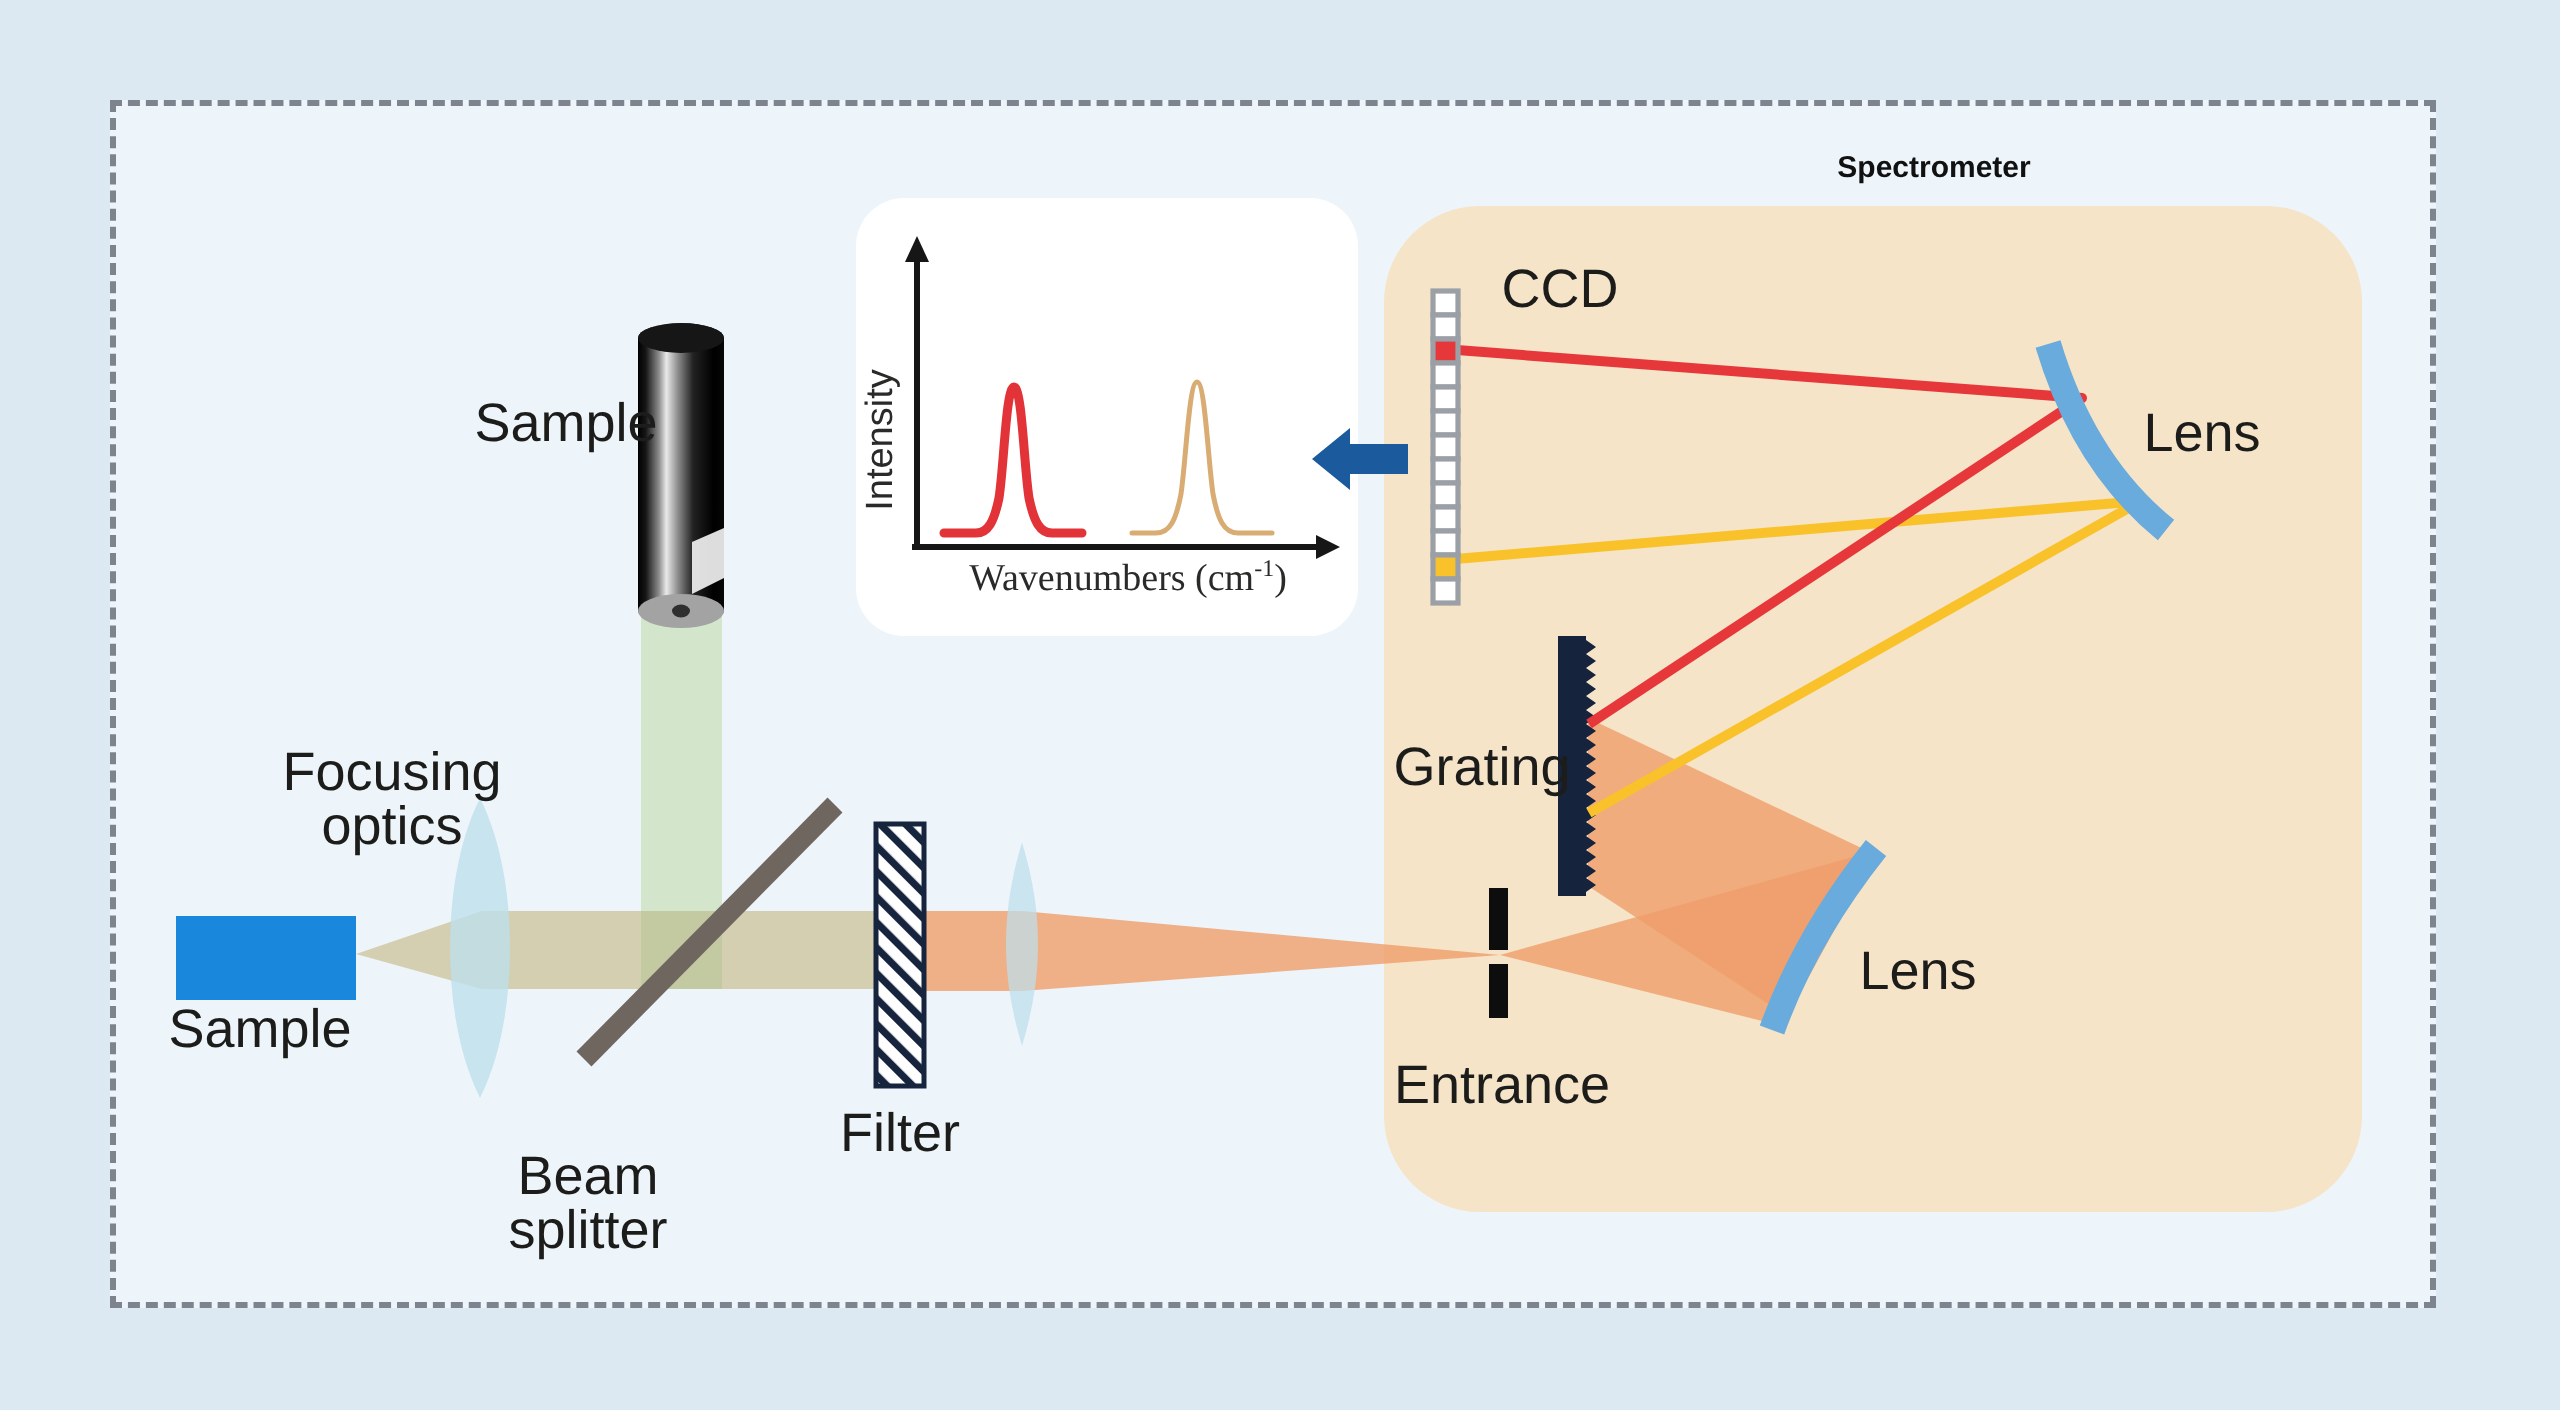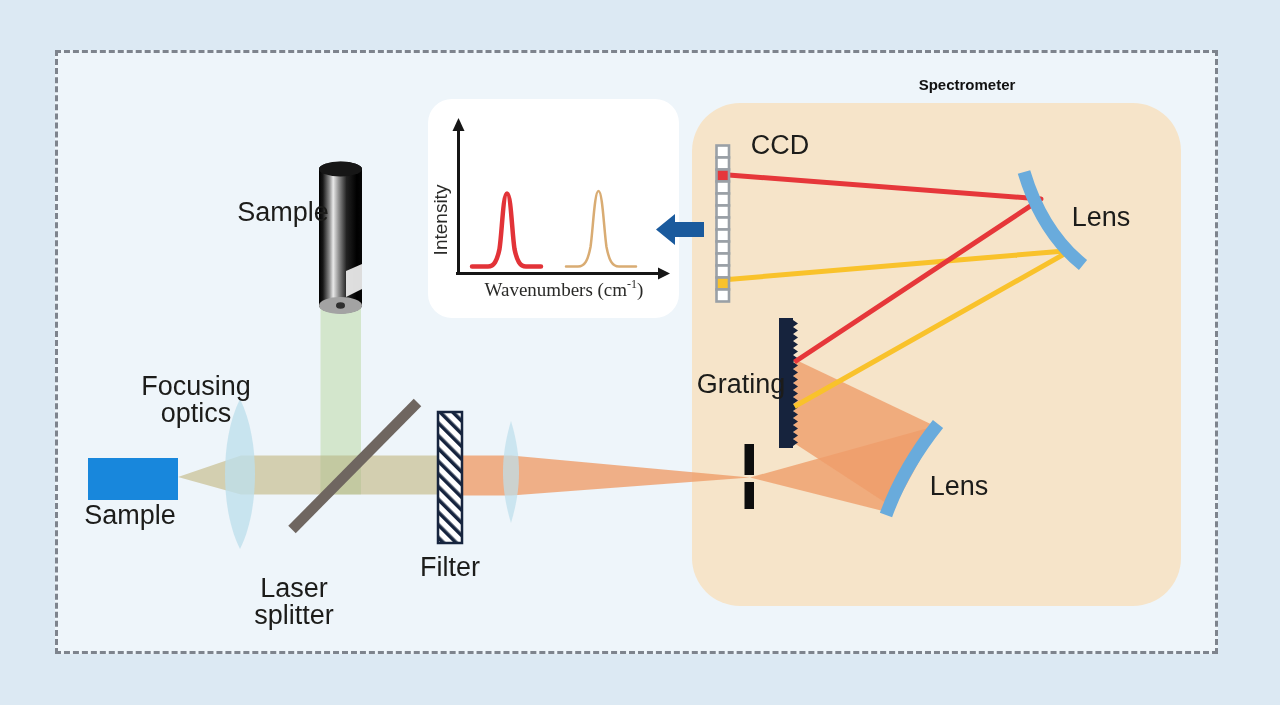--- a/index.html
+++ b/index.html
@@ -139,27 +139,28 @@
 <div class="lbl" style="left:283px;top:212px;">Sample</div>
 
 <div class="lbl two" style="left:196px;top:400px;">
   <div>Focusing</div>
   <div>optics</div>
 </div>
 
 <div class="lbl" style="left:130px;top:515px;">Sample</div>
 
 <div class="lbl two" style="left:294px;top:602px;">
-  <div>Laser</div>
+  <div>Beam</div>
   <div>splitter</div>
 </div>
 
 <div class="lbl" style="left:450px;top:567px;">Filter</div>
 
 <div class="lbl two" style="left:751px;top:543px;">
+  <div>Entrance</div>
 </div>
 
 <div class="lbl" style="left:741px;top:384px;">Grating</div>
 
 <div class="lbl two ccd" style="left:780px;top:145px;">
   <div>CCD</div>
 </div>
 
 <div class="lbl" style="left:1101px;top:217px;">Lens</div>
 

